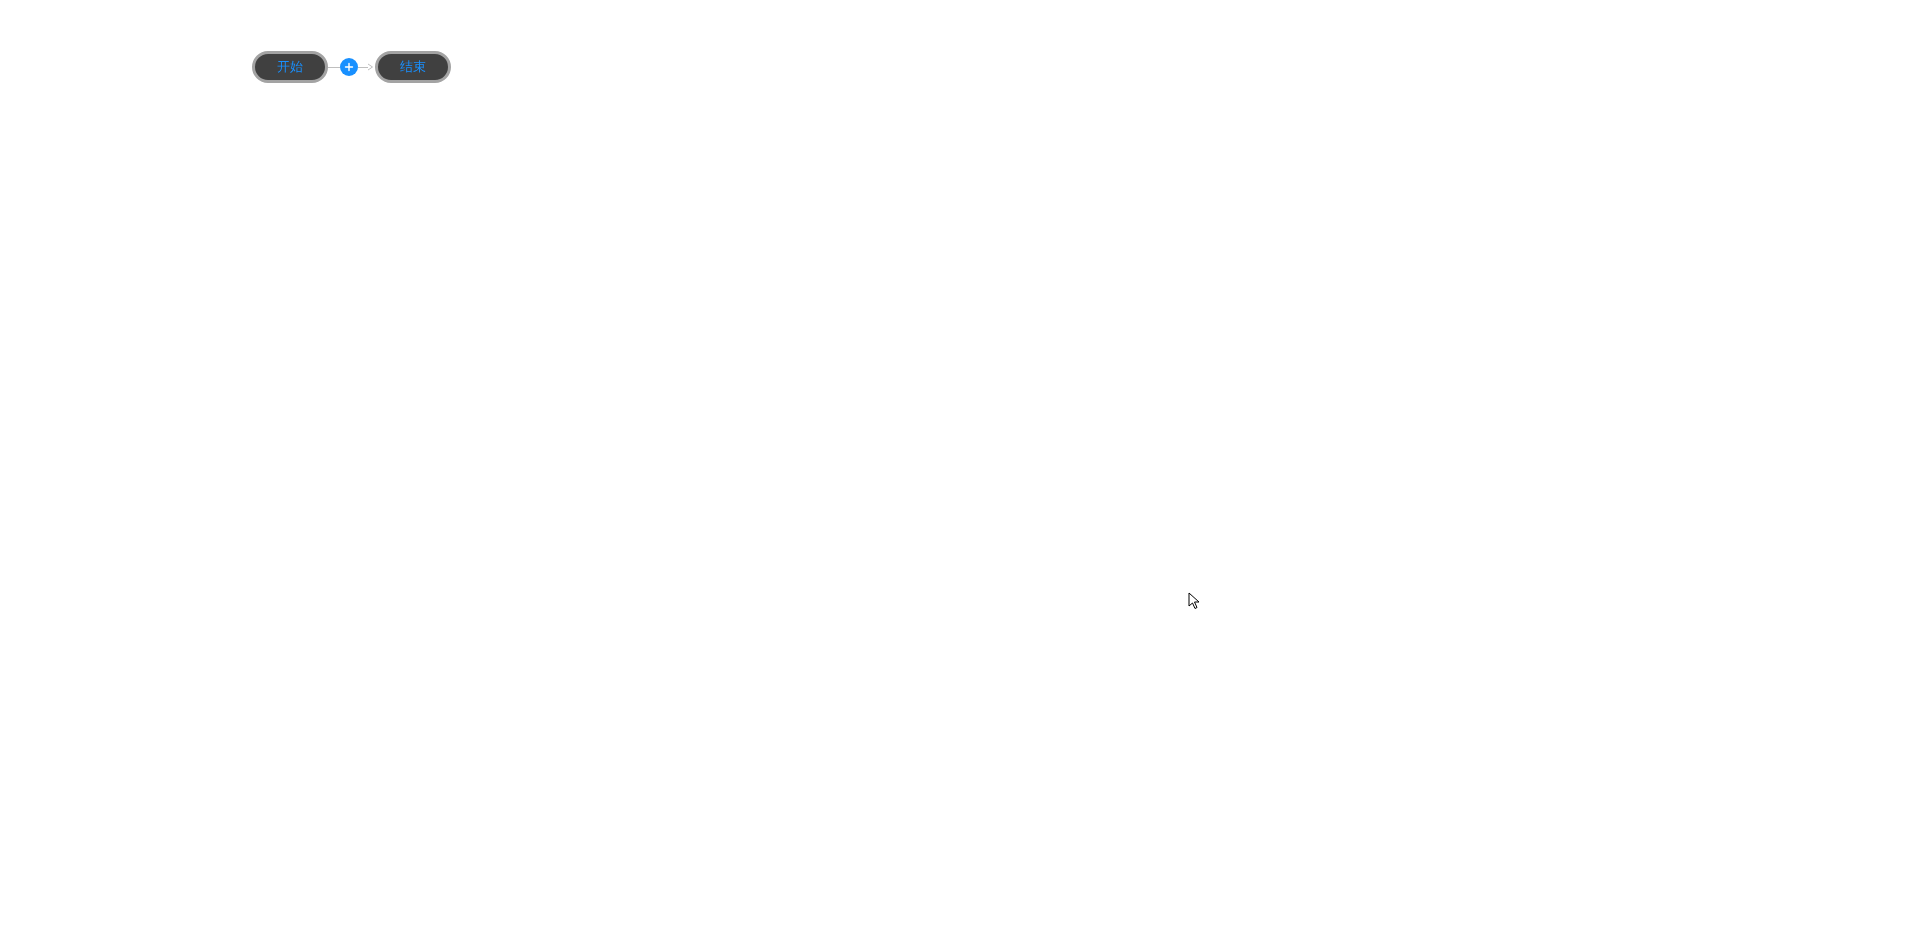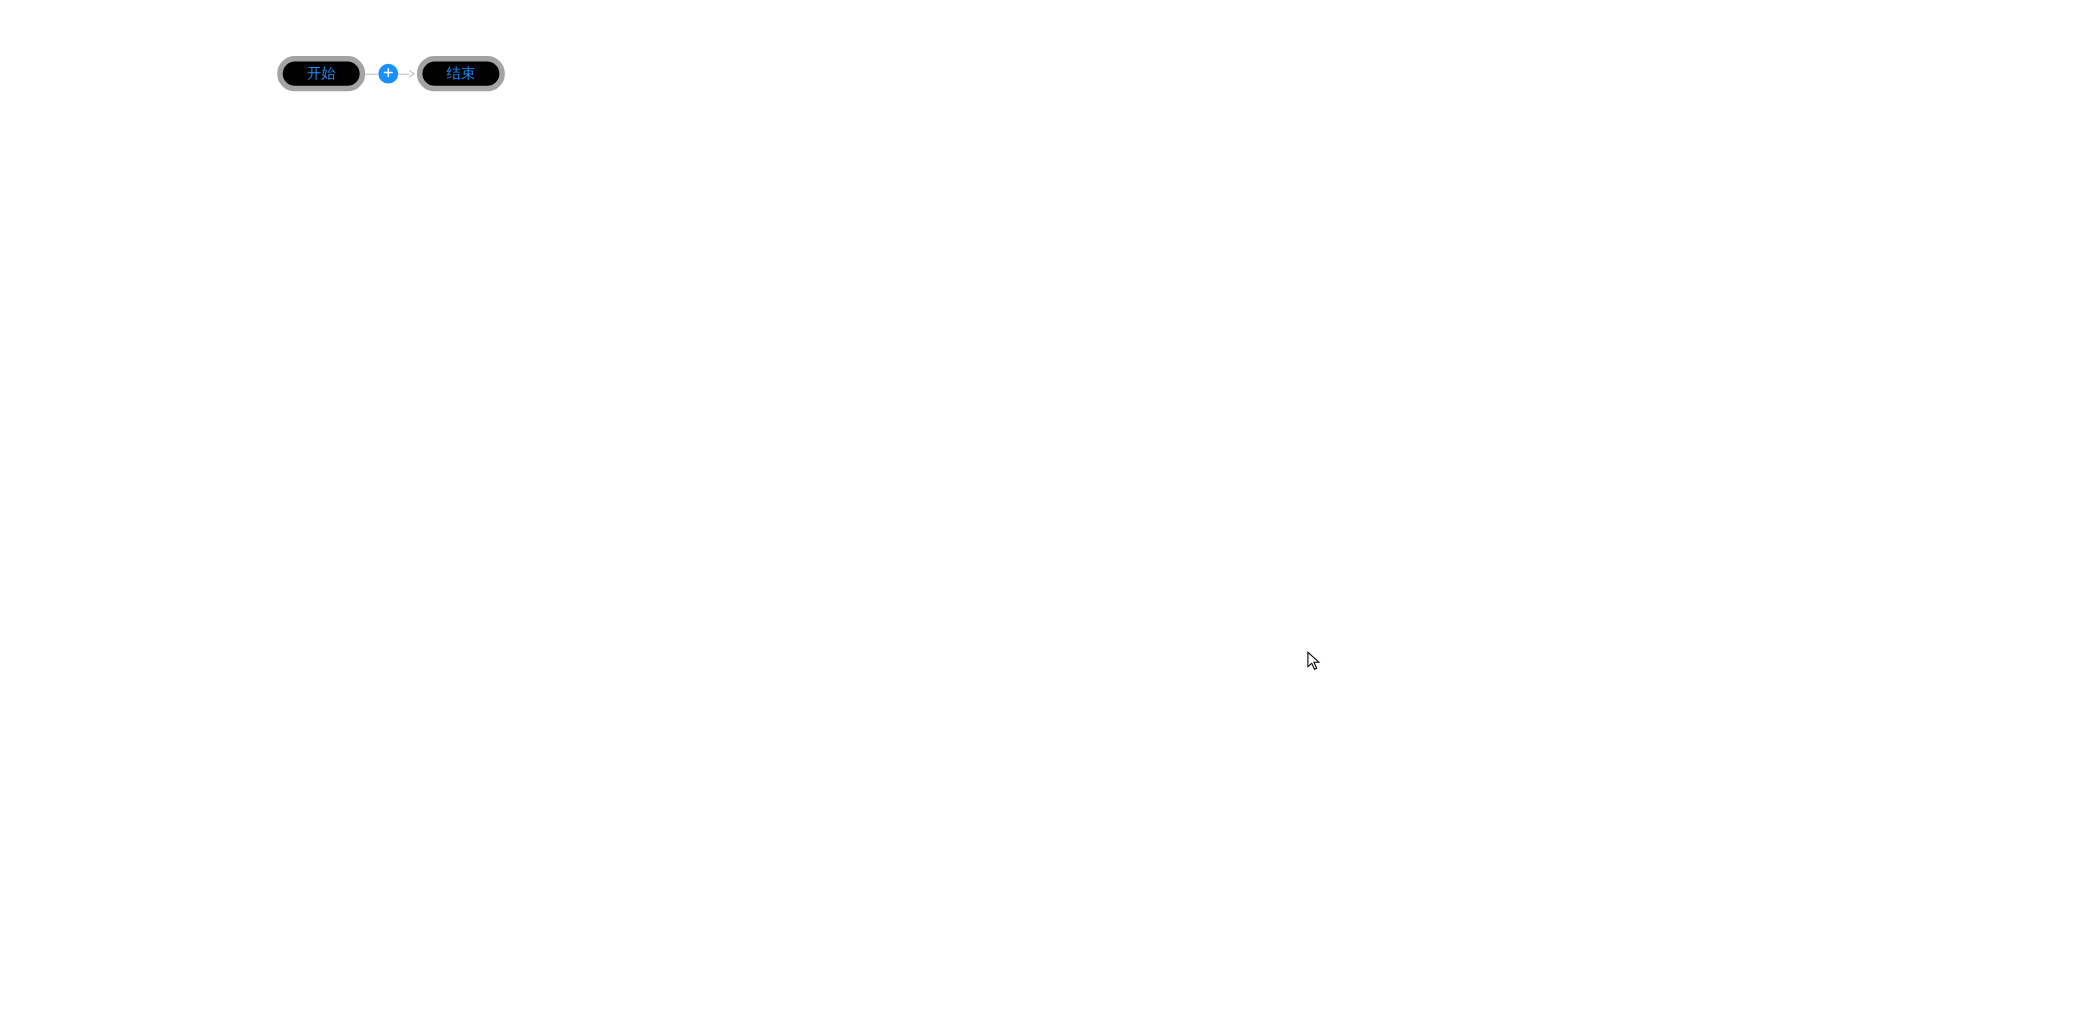--- a/index.html
+++ b/index.html
@@ -22,22 +22,22 @@
       top: 51px;
       left: 252px;
       display: flex;
       align-items: center;
     }
     
     .flow-node {
       height: 32px;
       padding: 0 22px;
       border-radius: 16px;
-      background: #000000;
-      border: 5px solid #a3a3a3;
+      background: #404040;
+      border: 3px solid #a3a3a3;
       display: flex;
       align-items: center;
       justify-content: center;
       font-size: 13px;
       color: #1890ff;
       cursor: pointer;
       min-width: 72px;
     }
     
     .connector {

